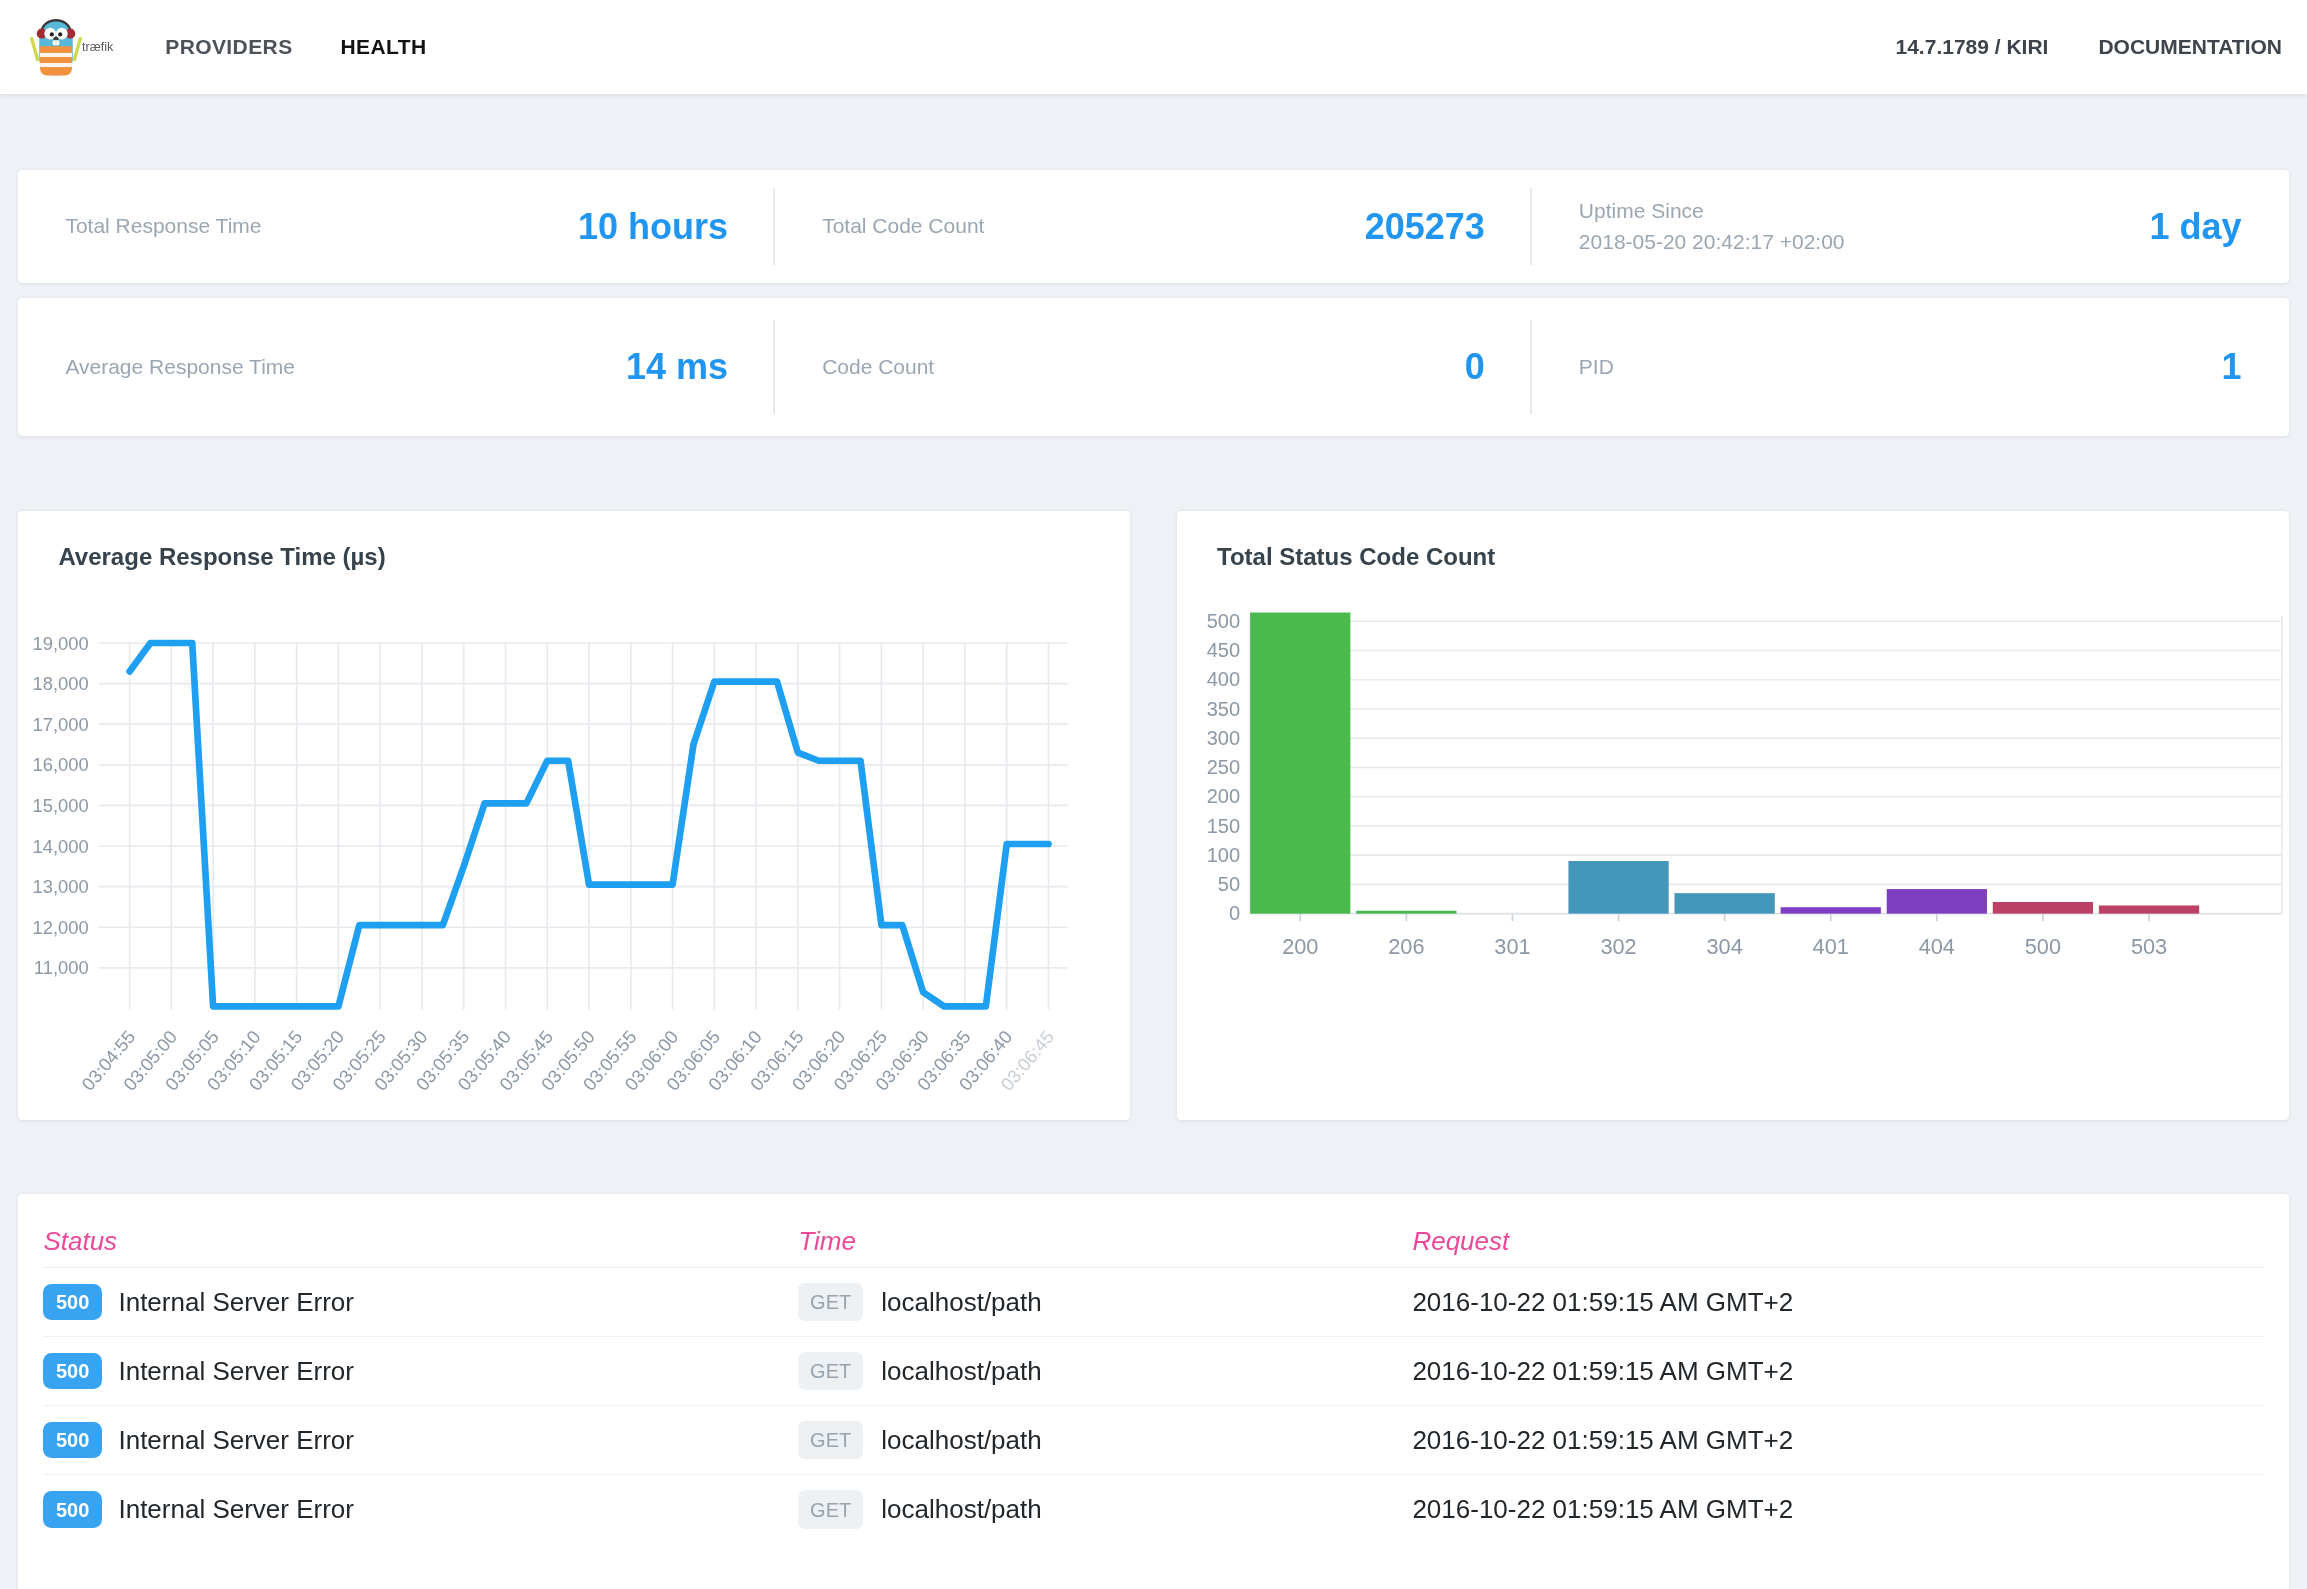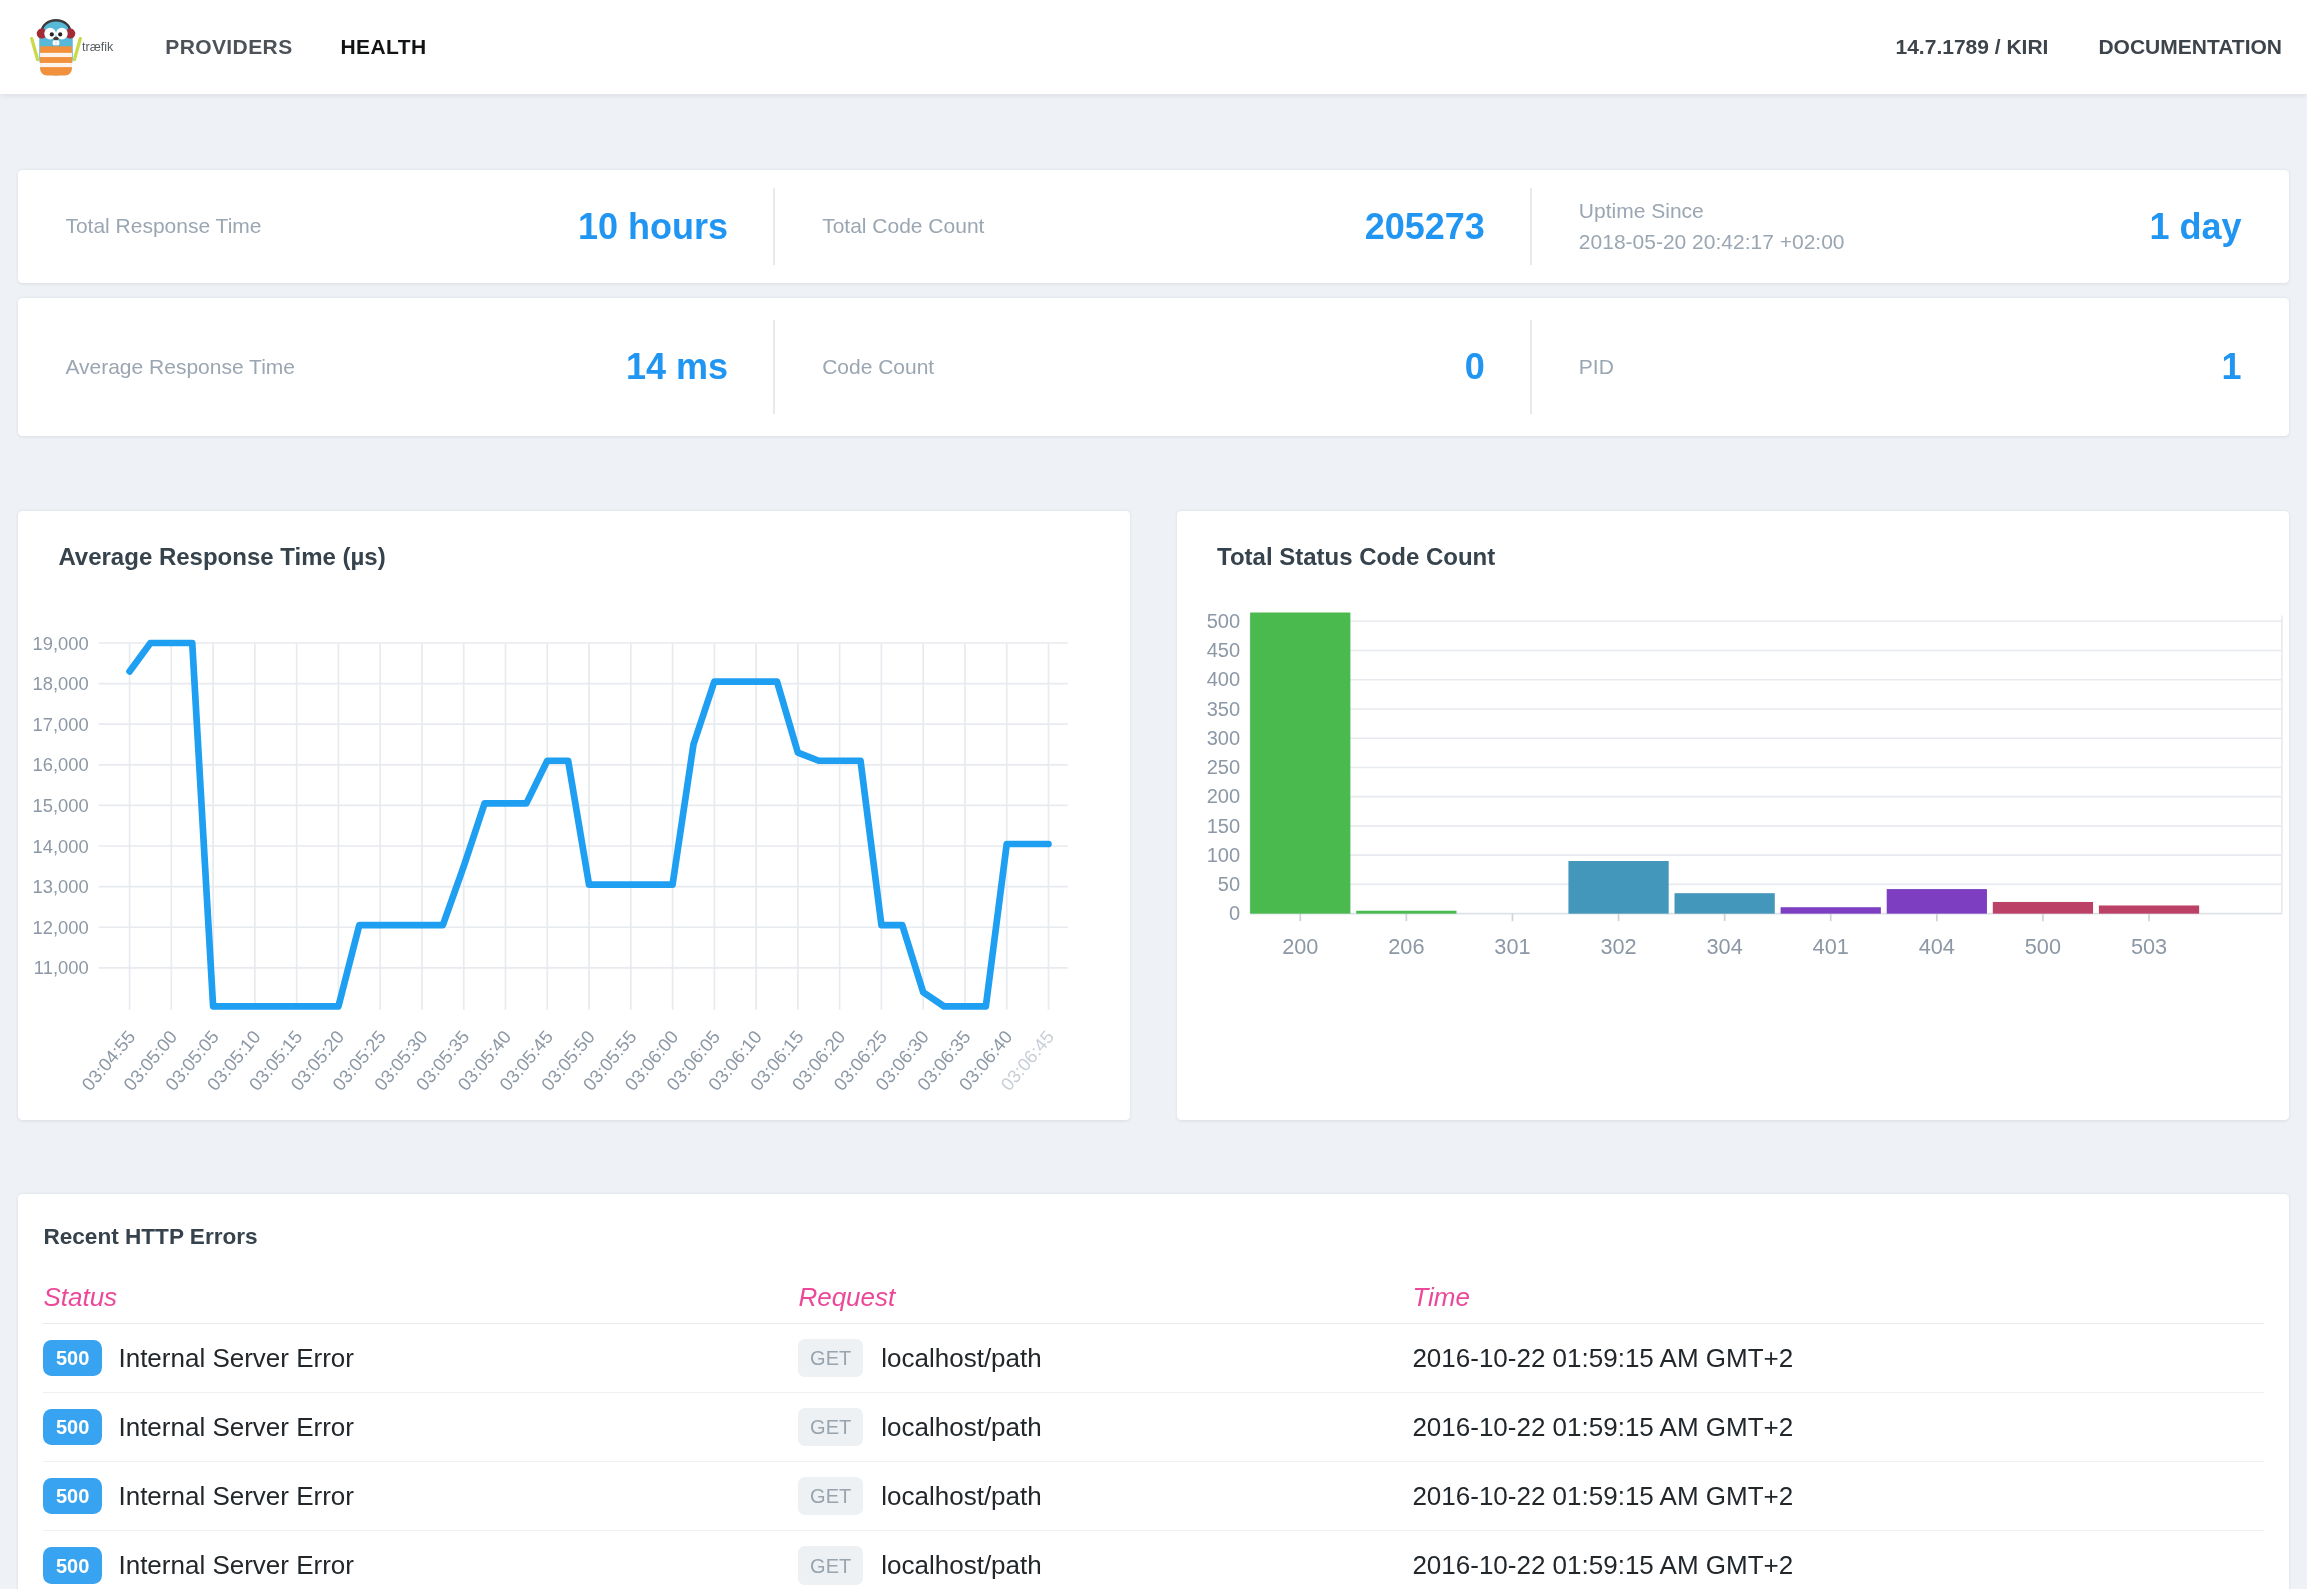--- a/index.html
+++ b/index.html
@@ -264,26 +264,25 @@
         <text x="1036" y="530" text-anchor="middle" font-size="26" fill="#8c98a5">500</text>
         <line x1="1163" y1="482" x2="1163" y2="491" stroke="#ccd2d8" stroke-width="2"></line>
         <rect x="1103" y="472.2" width="120" height="9.800000000000011" fill="#bc4166"></rect>
         <text x="1163" y="530" text-anchor="middle" font-size="26" fill="#8c98a5">503</text>
       </svg>
     <h3 class="chart-title">Total Status Code Count</h3>
   </div>
 </div>
 
 <div class="card table-card">
-  <h3 class="table-title">Recent HTTP Errors</h3>
   <div id="errors-grid" class="errors-grid">
       <div class="tr head">
         <div>Status</div>
+        <div>Time</div>
         <div>Request</div>
-        <div>Time</div>
       </div>
       <div class="tr row">
         <div class="cell-status">
           <span class="status-badge">500</span>
           <span>Internal Server Error</span>
         </div>
         <div class="cell-request">
           <span class="method-badge">GET</span>
           <span>localhost/path</span>
         </div>

